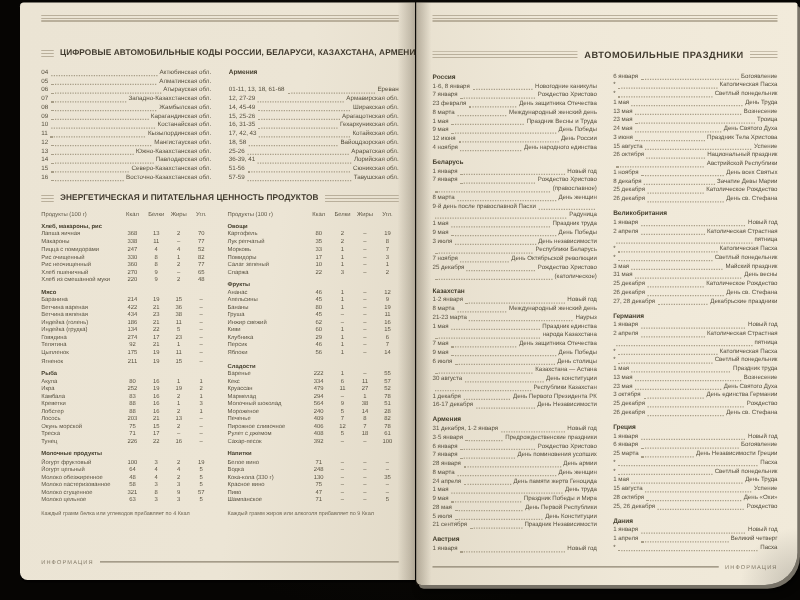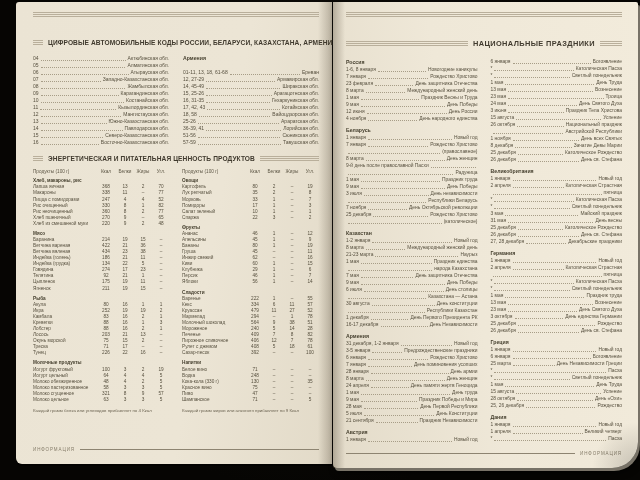--- a/index.html
+++ b/index.html
@@ -710,21 +710,21 @@
     </div>
   </div>
 </div>
 
 <div class="page page-right">
   <div class="inner">
     <div class="topband hatch"></div>
 
     <div class="schdr" style="margin-top:21px;">
       <div class="fill hatch"></div>
-      <div class="t">НАЦИОНАЛЬНЫЕ ПРАЗДНИКИ</div>
+      <div class="t">АВТОМОБИЛЬНЫЕ ПРАЗДНИКИ</div>
       <div class="seg hatch" style="flex-basis:22px;"></div>
     </div>
 
     <div class="hol-grid">
       <div id="hol-left">
           <div class="country">Россия</div>
           <div class="row">
             <span class="lft">1-6, 8 января</span>
             <span class="leader"></span>
             <span class="rgt">Новогодние каникулы</span>

